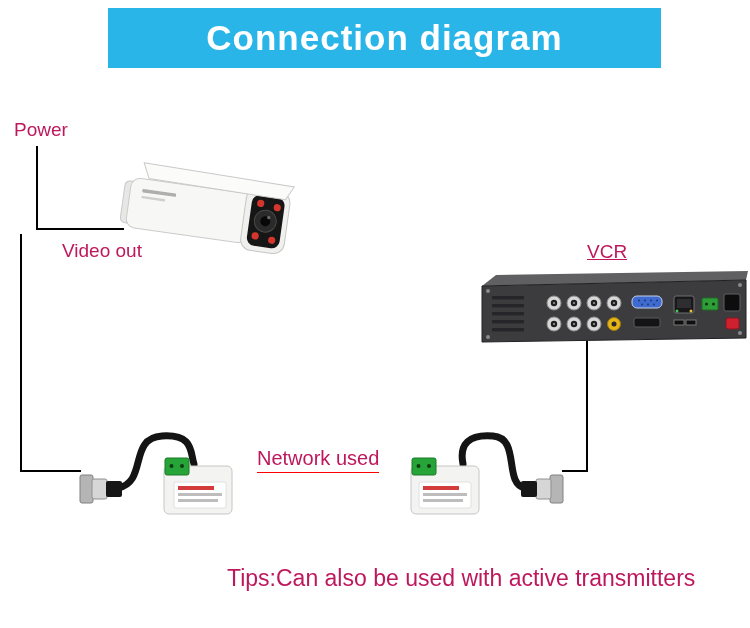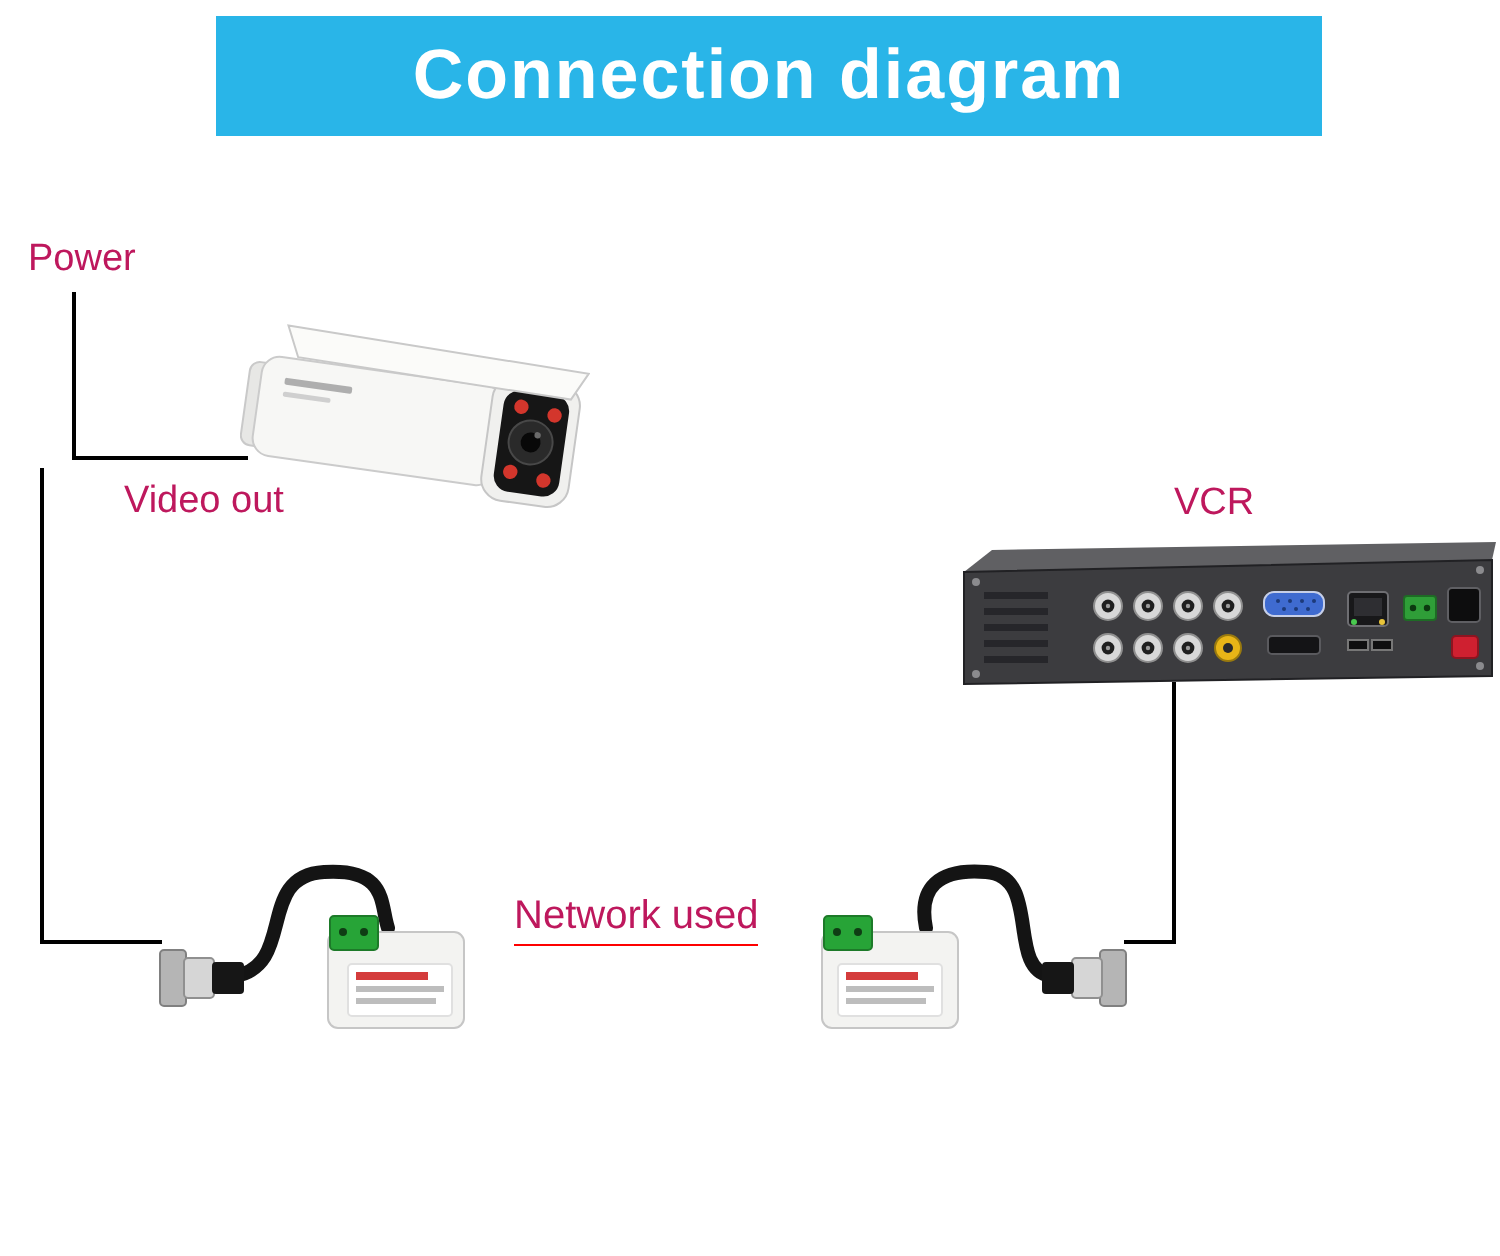--- a/index.html
+++ b/index.html
@@ -32,21 +32,21 @@
   }
 
   .red-label {
     position: absolute;
     color: #be185d;
     font-size: 19px;
     white-space: nowrap;
   }
   .label-power      { left: 14px;  top: 119px; }
   .label-video-out  { left: 26px;  top: 240px; margin-left: 36px; }
-  .label-vcr        { left: 587px; top: 241px; }
+  .label-vcr        { left: 587px; top: 241px; text-decoration: underline; }
   .label-network    { left: 257px; top: 447px; font-size: 20px;
                       border-bottom: 1px solid #fe0000; padding-bottom: 2px; }
   .label-tips       { left: 227px; top: 565px; font-size: 23px; }
 
   .wire { position: absolute; background: #000000; }
   .wire-power-v  { left: 36px;  top: 146px; width: 2px;  height: 84px; }
   .wire-power-h  { left: 36px;  top: 228px; width: 88px; height: 2px; }
   .wire-video-v  { left: 20px;  top: 234px; width: 2px;  height: 238px; }
   .wire-video-h  { left: 20px;  top: 470px; width: 61px; height: 2px; }
   .wire-vcr-v    { left: 586px; top: 341px; width: 2px;  height: 130px; }
@@ -65,20 +65,21 @@
 <div class="stage">
 
   <div class="banner">
     <div class="title">Connection diagram</div>
   </div>
 
   <div class="red-label label-power">Power</div>
   <div class="red-label label-video-out">Video out</div>
   <div class="red-label label-vcr">VCR</div>
   <div class="red-label label-network">Network used</div>
+  <div class="red-label label-tips">Tips:Can also be used with active transmitters</div>
 
   <div class="wire wire-power-v"></div>
   <div class="wire wire-power-h"></div>
   <div class="wire wire-video-v"></div>
   <div class="wire wire-video-h"></div>
   <div class="wire wire-vcr-v"></div>
   <div class="wire wire-vcr-h"></div>
 
   <div class="device dev-camera">
     <svg viewBox="0 0 175 100">

